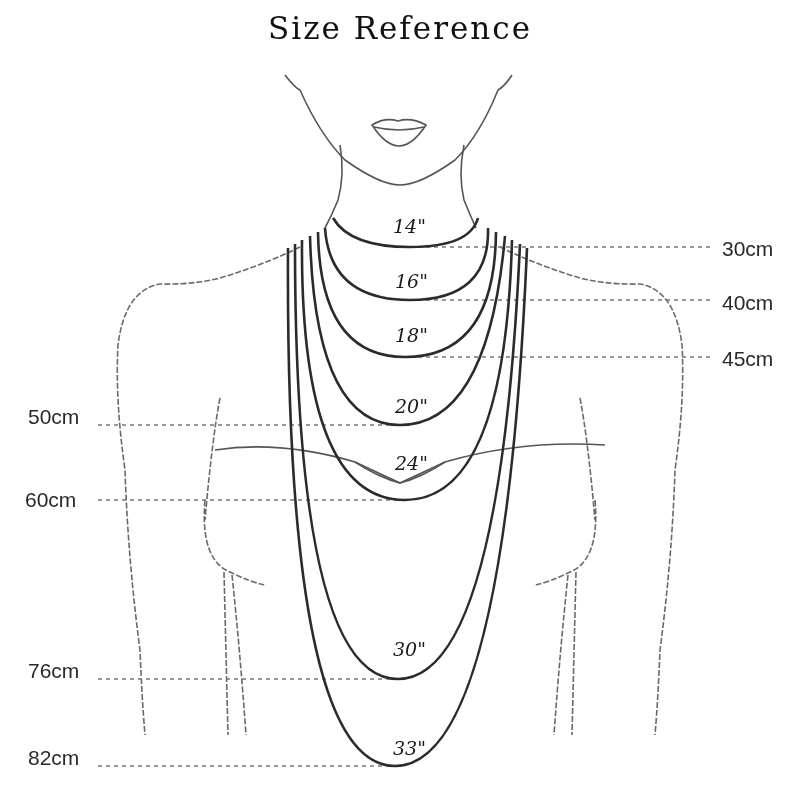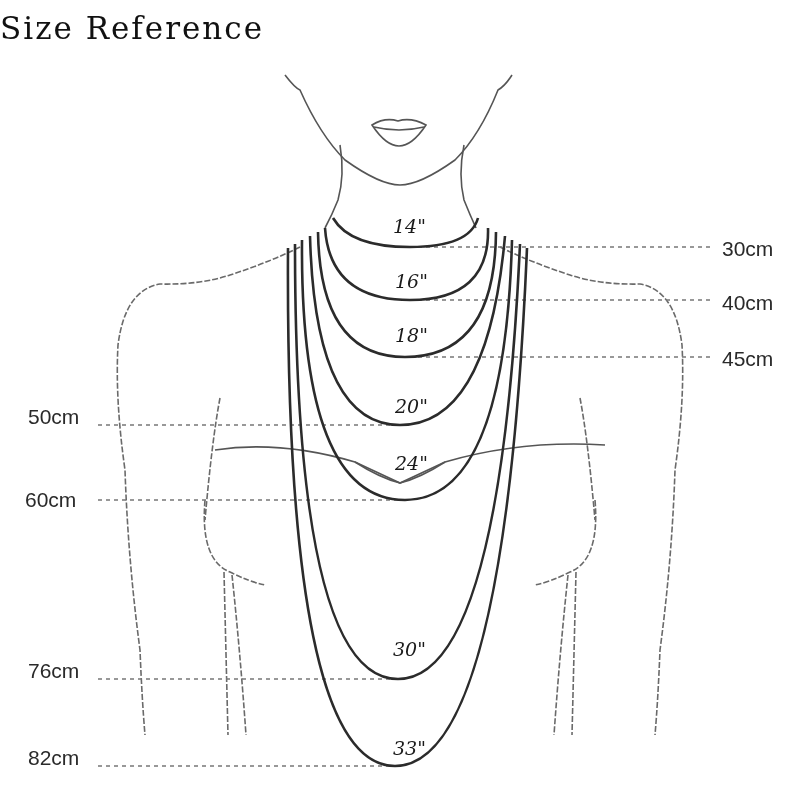--- a/index.html
+++ b/index.html
@@ -1,18 +1,18 @@
 <!DOCTYPE html>
 <html><head>
   <meta charset="utf-8">
   <style>
     html, body { margin: 0; padding: 0; background: #ffffff; }
     body { width: 800px; height: 786px; position: relative; overflow: hidden; }
     .title {
-      position: absolute; top: 10px; left: 0; width: 800px; text-align: left;
+      position: absolute; top: 10px; left: 0; width: 800px; text-align: center;
       font-family: "DejaVu Serif", "Liberation Serif", serif;
       font-size: 31px; color: #111; letter-spacing: 2px;
     }
     svg { position: absolute; left: 0; top: 0; }
     .body-line { fill: none; stroke: #6a6a6a; stroke-width: 1.6; stroke-dasharray: 6 2; }
     .face-line { fill: none; stroke: #555; stroke-width: 1.6; }
     .chain { fill: none; stroke: #2b2b2b; stroke-width: 2.6; }
     .guide { fill: none; stroke: #777; stroke-width: 1.5; stroke-dasharray: 4 4; }
     .inch { font-family: "DejaVu Serif", "Liberation Serif", serif; font-style: italic; font-size: 19px; fill: #1a1a1a; }
     .cm { font-family: "Liberation Sans", "DejaVu Sans", sans-serif; font-size: 21px; fill: #2a2a2a; }

